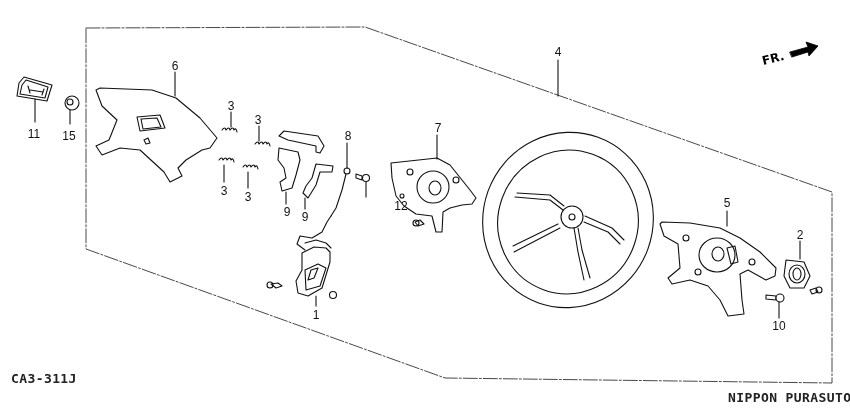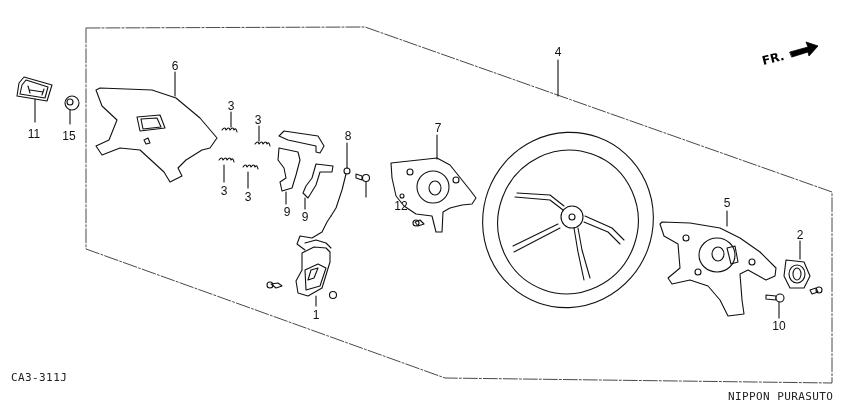--- a/index.html
+++ b/index.html
@@ -1,19 +1,19 @@
 <!DOCTYPE html>
 <html><head>
 <meta charset="utf-8">
 <style>
   html, body { margin: 0; padding: 0; background: #ffffff; }
   body { width: 850px; height: 417px; position: relative; overflow: hidden; font-family: "Liberation Sans", sans-serif; }
   #diagram { position: absolute; left: 0; top: 0; width: 850px; height: 417px; }
   .callout { position: absolute; font-family: "Liberation Sans", sans-serif; font-size: 12px; color: #111; line-height: 1; transform: translateX(-50%); white-space: nowrap; }
-  .caption { position: absolute; font-family: "DejaVu Sans Mono", monospace; font-size: 11px; color: #222; letter-spacing: 0.4px; white-space: nowrap; }
+  .caption { position: absolute; font-family: "DejaVu Sans Mono", monospace; font-size: 13px; color: #222; letter-spacing: 0.4px; white-space: nowrap; font-weight: bold; }
   .fr-label { position: absolute; font-family: "DejaVu Sans", sans-serif; font-weight: bold; font-size: 12px; color: #000; transform: rotate(-14deg); transform-origin: left bottom; }
 </style>
 </head>
 <body>
 
 <svg id="diagram" width="850" height="417" viewBox="0 0 850 417" xmlns="http://www.w3.org/2000/svg" fill="none" stroke="#111" stroke-width="1.1" stroke-linejoin="round" stroke-linecap="round">
 
   <g stroke="#333" stroke-width="0.9" stroke-dasharray="14 2 2 2">
     <polyline points="86,28 365,27 832,192 832,383 445,378 86,249 86,28"></polyline>
   </g>

